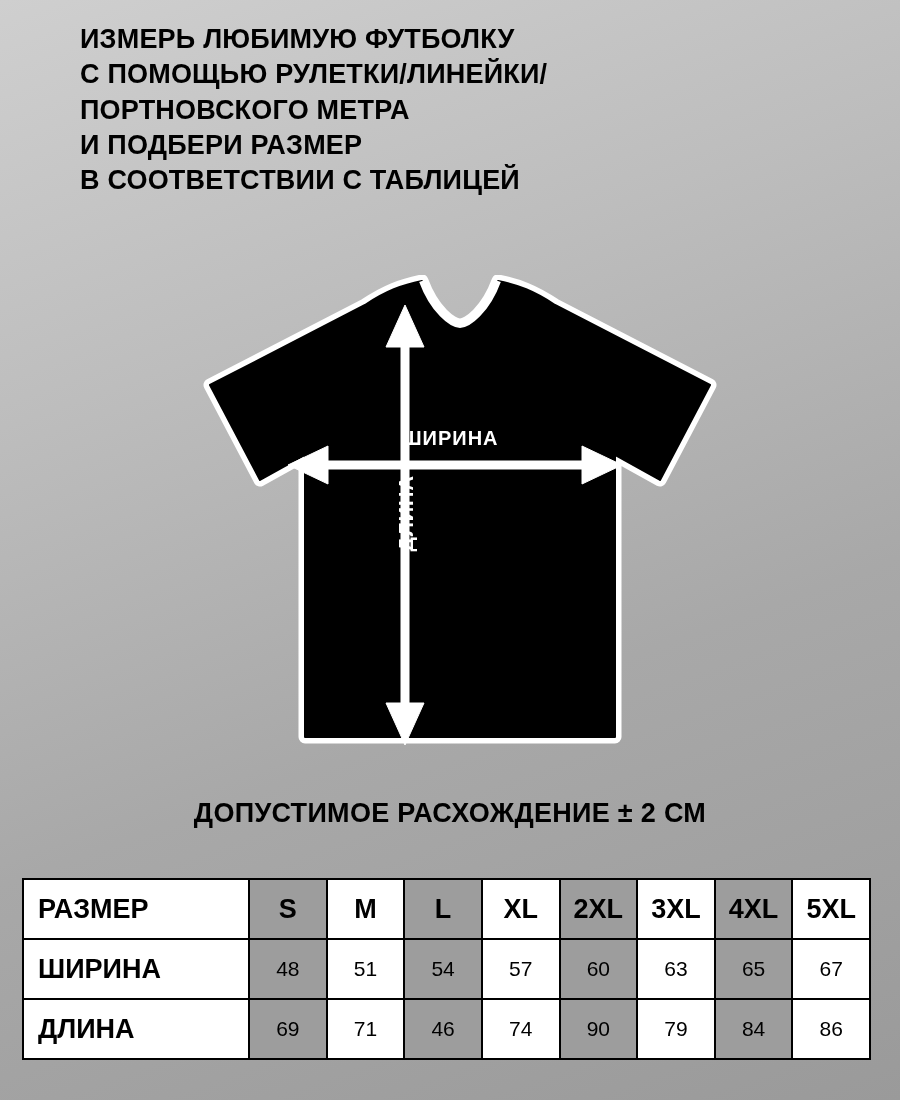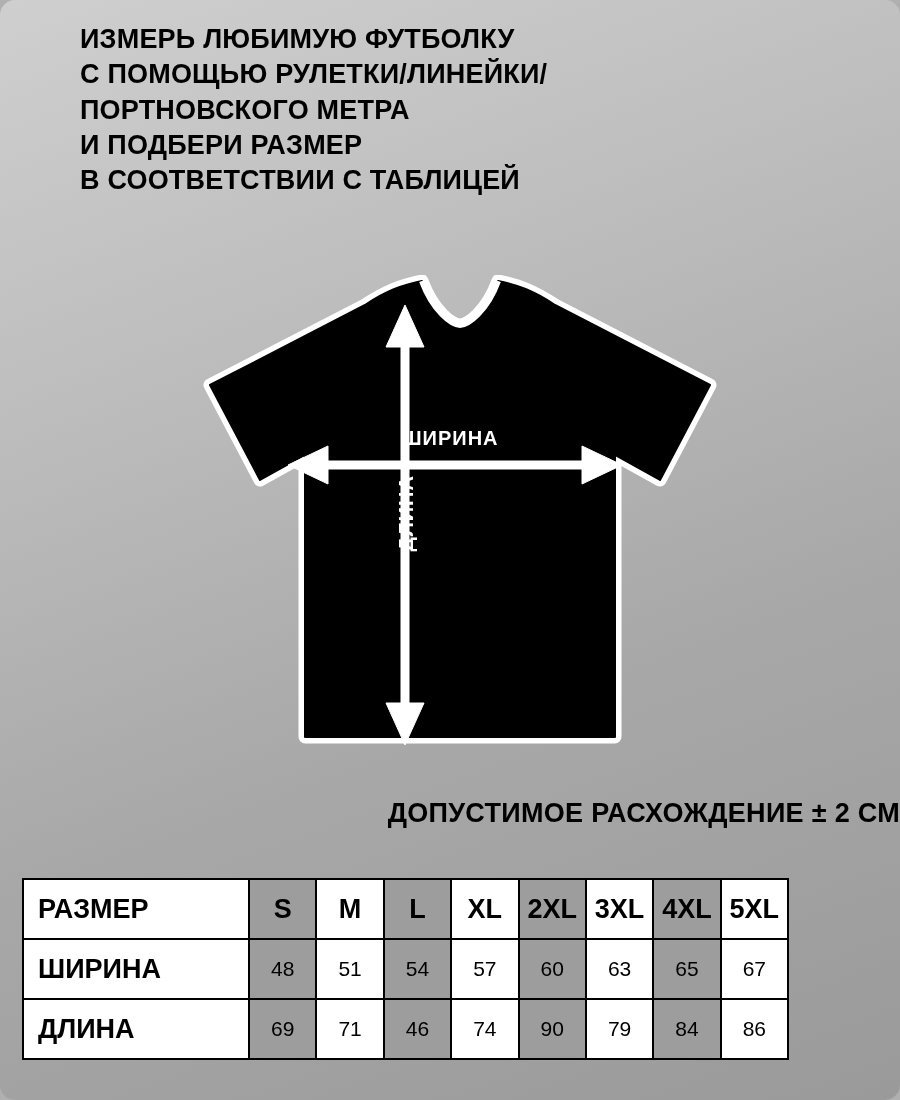--- a/index.html
+++ b/index.html
@@ -11,21 +11,20 @@
     height: 1100px;
     font-family: "Liberation Sans", sans-serif;
     background: #b0b0b0;
     overflow: hidden;
   }
   .page {
     position: relative;
     width: 900px;
     height: 1100px;
     background: linear-gradient(160deg, #cfcfcf 0%, #bdbdbd 30%, #a8a8a8 62%, #9a9a9a 100%);
-    border-radius: 15px;
   }
 
   
   .heading {
     position: absolute;
     left: 80px;
     top: 22px;
     width: 760px;
     color: #000;
     font-weight: bold;
@@ -76,37 +75,37 @@
     writing-mode: vertical-rl;
     transform: rotate(180deg);
   }
 
   
   .tolerance {
     position: absolute;
     left: 0;
     top: 798px;
     width: 900px;
-    text-align: right;
+    text-align: center;
     font-size: 27px;
     font-weight: bold;
     color: #000;
     letter-spacing: 0.3px;
   }
 
   
   .table-wrap {
     position: absolute;
     left: 22px;
     top: 878px;
     width: 856px;
   }
   table.size-table {
     border-collapse: collapse;
-    width: 767px;
+    width: 849px;
     table-layout: fixed;
     padding-left: 39px;
   }
   table.size-table td, table.size-table th {
     border: 2px solid #000;
     height: 58px;
     text-align: center;
     vertical-align: middle;
     font-size: 21px;
     color: #000;

